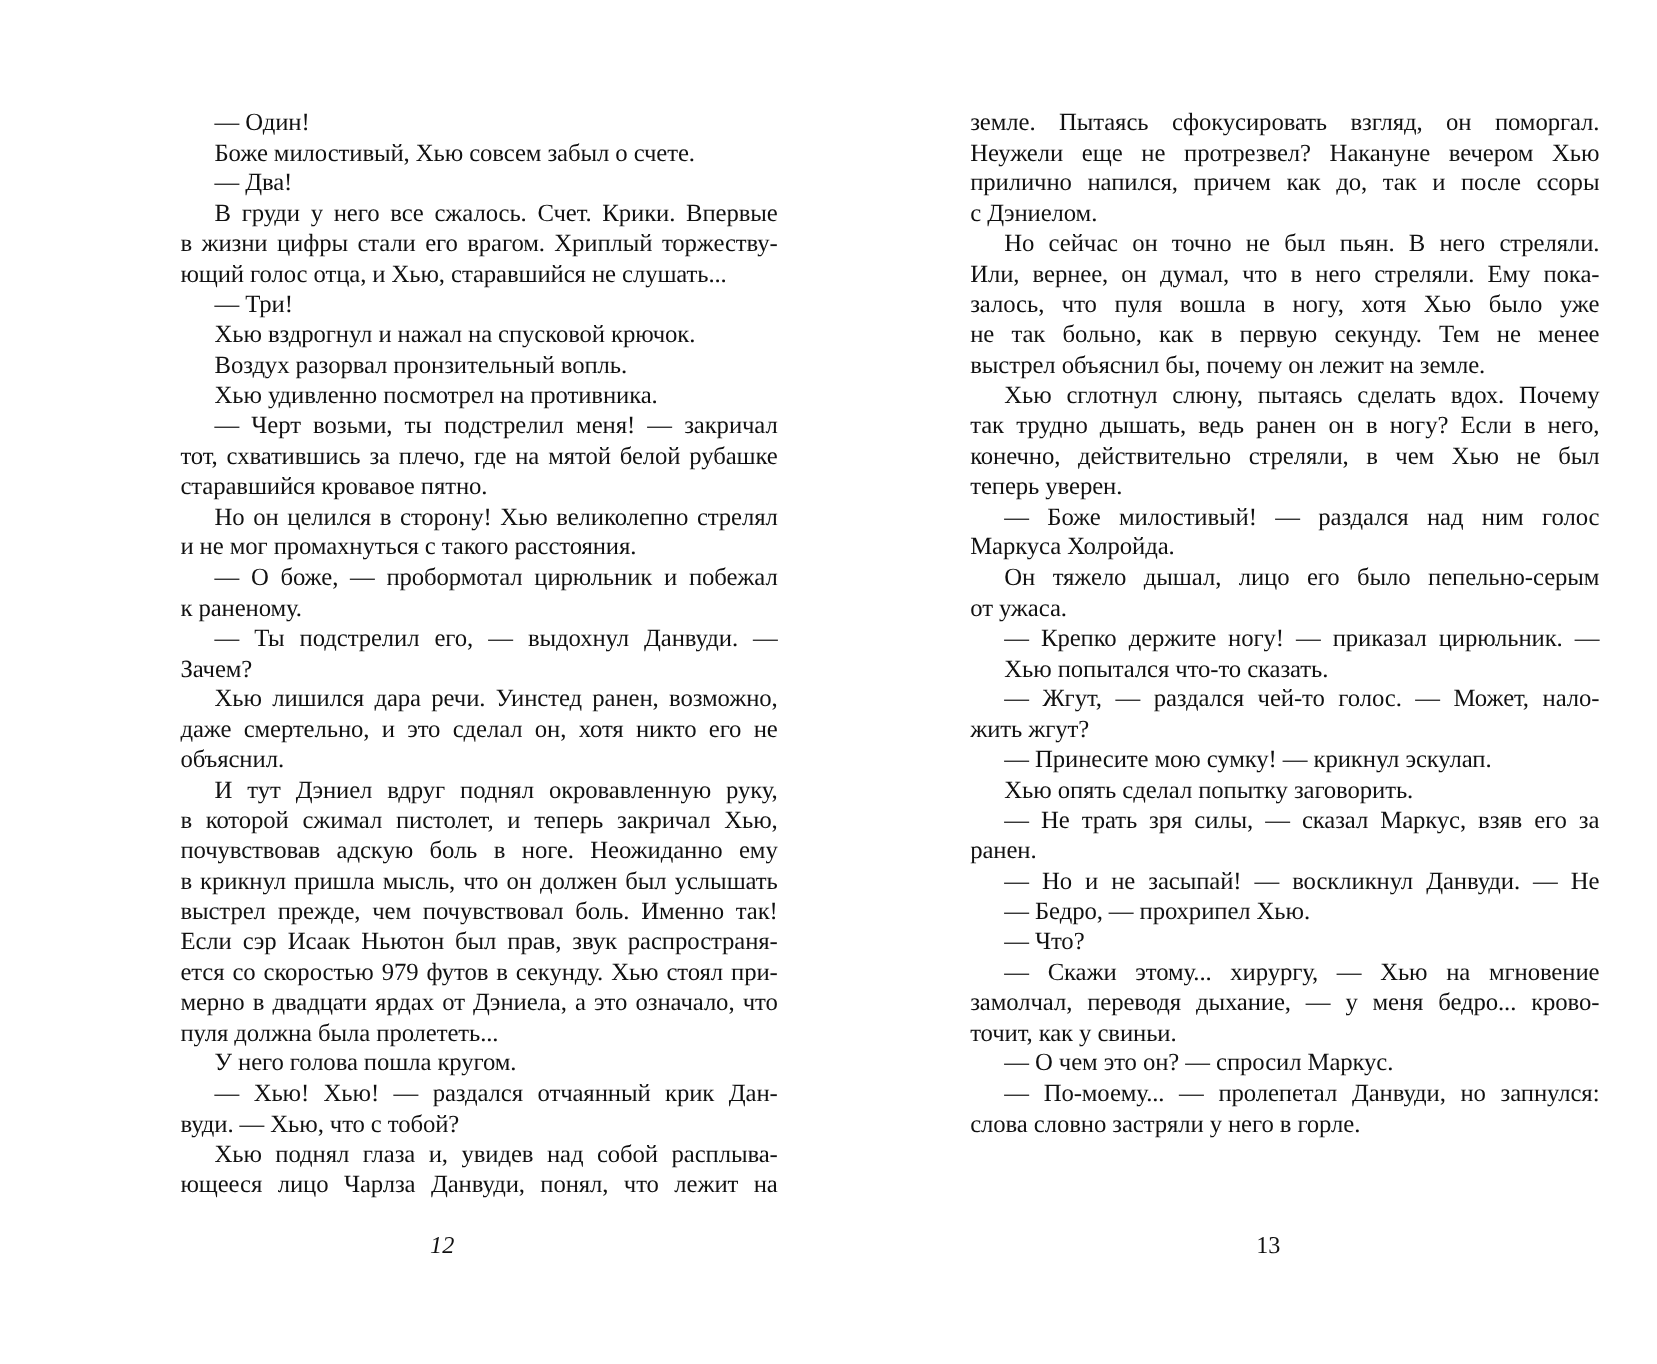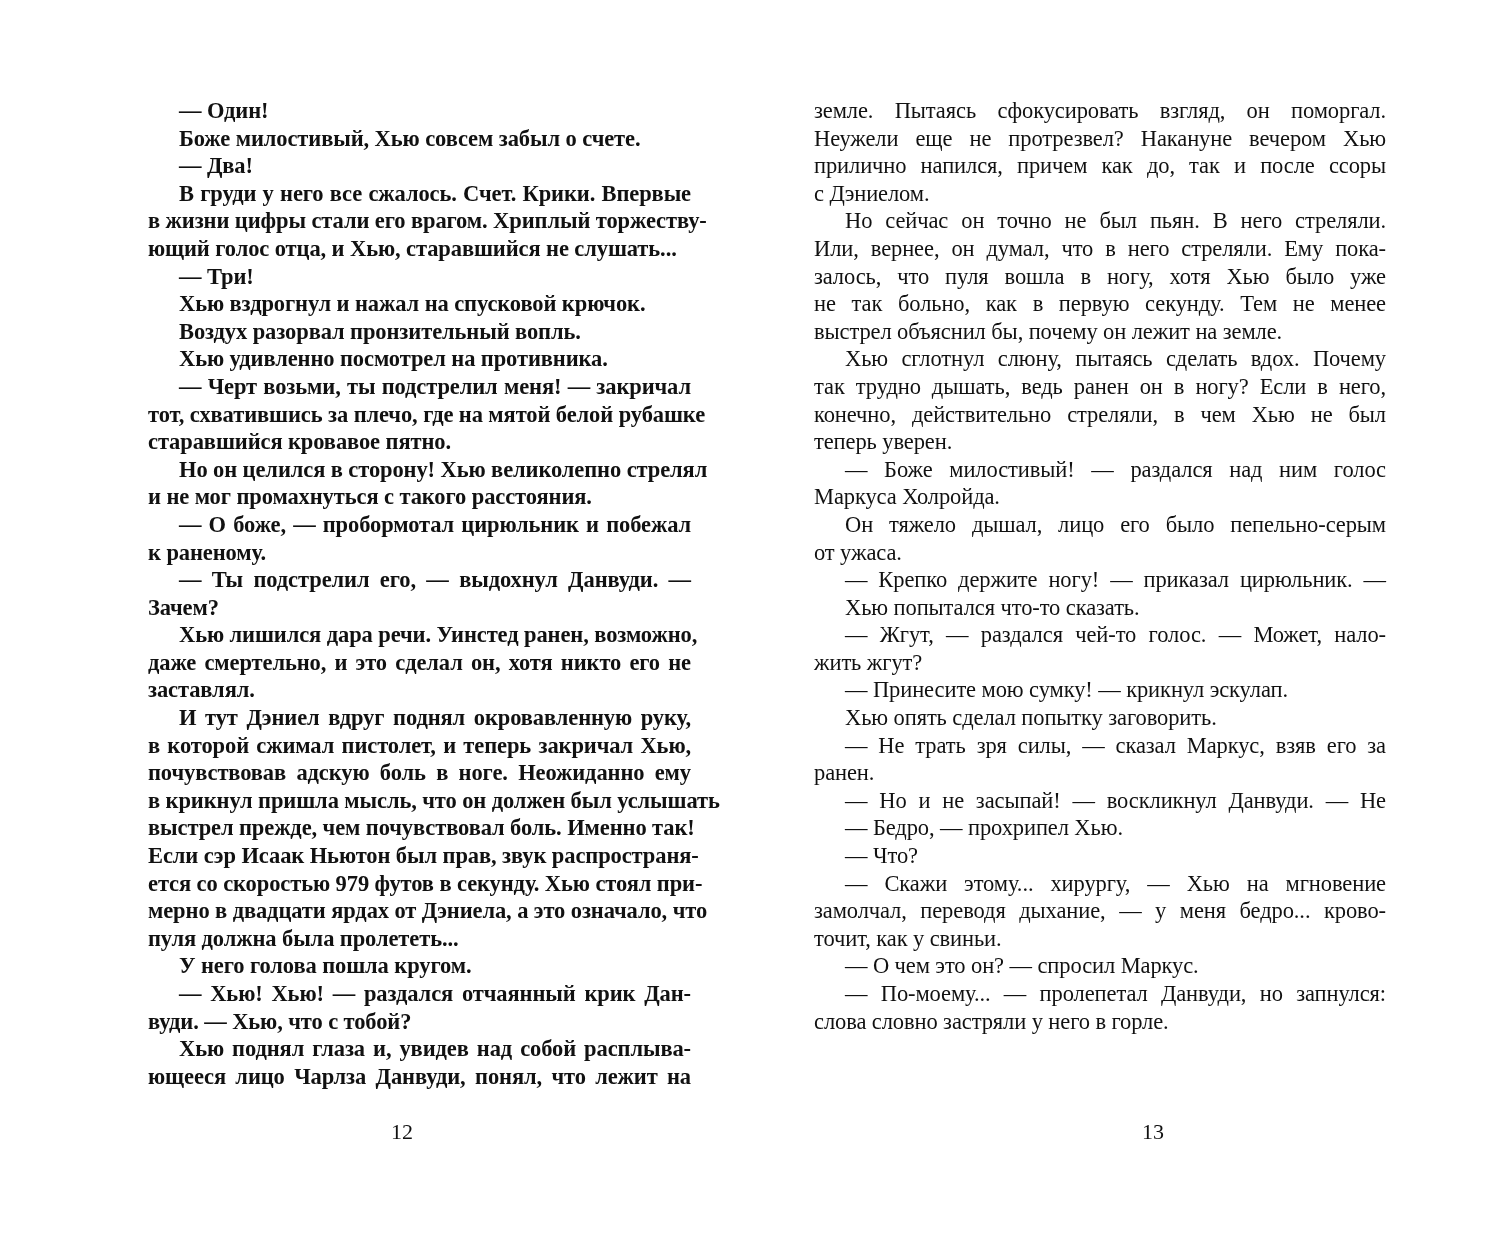--- a/index.html
+++ b/index.html
@@ -13,26 +13,25 @@
       position: relative;
       overflow: hidden;
       font-family: "Liberation Serif", "DejaVu Serif", serif;
       color: #111111;
     }
     .page {
       position: absolute;
       top: 97px;
     }
     .page-left {
-      left: 148px;
+      left: 164px;
       width: 543px;
-      font-weight: bold;
     }
     .page-right {
-      left: 814px;
+      left: 882px;
       width: 572px;
     }
     .line {
       height: 27.6px;
       line-height: 27.6px;
       font-size: 22.5px;
       white-space: nowrap;
       text-align: justify;
       text-align-last: justify;
       letter-spacing: -0.1px;
@@ -44,21 +43,21 @@
       text-align-last: left;
     }
     .page-number {
       position: absolute;
       top: 1119px;
       font-size: 22px;
       line-height: 26px;
       text-align: center;
       width: 60px;
     }
-    .page-number-left { left: 372px; }
+    .page-number-left { left: 372px; font-style: italic; }
     .page-number-right { left: 1123px; }
   </style>
 </head>
 <body>
 
 <div class="page page-left">
     <div class="line indent last">— Один!</div>
     <div class="line indent last">Боже милостивый, Хью совсем забыл о счете.</div>
     <div class="line indent last">— Два!</div>
     <div class="line indent">В груди у него все сжалось. Счет. Крики. Впервые</div>
@@ -72,21 +71,21 @@
     <div class="line">тот, схватившись за плечо, где на мятой белой рубашке</div>
     <div class="line last">старавшийся кровавое пятно.</div>
     <div class="line indent">Но он целился в сторону! Хью великолепно стрелял</div>
     <div class="line last">и не мог промахнуться с такого расстояния.</div>
     <div class="line indent">— О боже, — пробормотал цирюльник и побежал</div>
     <div class="line last">к раненому.</div>
     <div class="line indent">— Ты подстрелил его, — выдохнул Данвуди. —</div>
     <div class="line last">Зачем?</div>
     <div class="line indent">Хью лишился дара речи. Уинстед ранен, возможно,</div>
     <div class="line">даже смертельно, и это сделал он, хотя никто его не</div>
-    <div class="line last">заставлял.</div>
+    <div class="line last">объяснил.</div>
     <div class="line indent">И тут Дэниел вдруг поднял окровавленную руку,</div>
     <div class="line">в которой сжимал пистолет, и теперь закричал Хью,</div>
     <div class="line">почувствовав адскую боль в ноге. Неожиданно ему</div>
     <div class="line">в крикнул пришла мысль, что он должен был услышать</div>
     <div class="line">выстрел прежде, чем почувствовал боль. Именно так!</div>
     <div class="line">Если сэр Исаак Ньютон был прав, звук распространя-</div>
     <div class="line">ется со скоростью 979 футов в секунду. Хью стоял при-</div>
     <div class="line">мерно в двадцати ярдах от Дэниела, а это означало, что</div>
     <div class="line last">пуля должна была пролететь...</div>
     <div class="line indent last">У него голова пошла кругом.</div>

